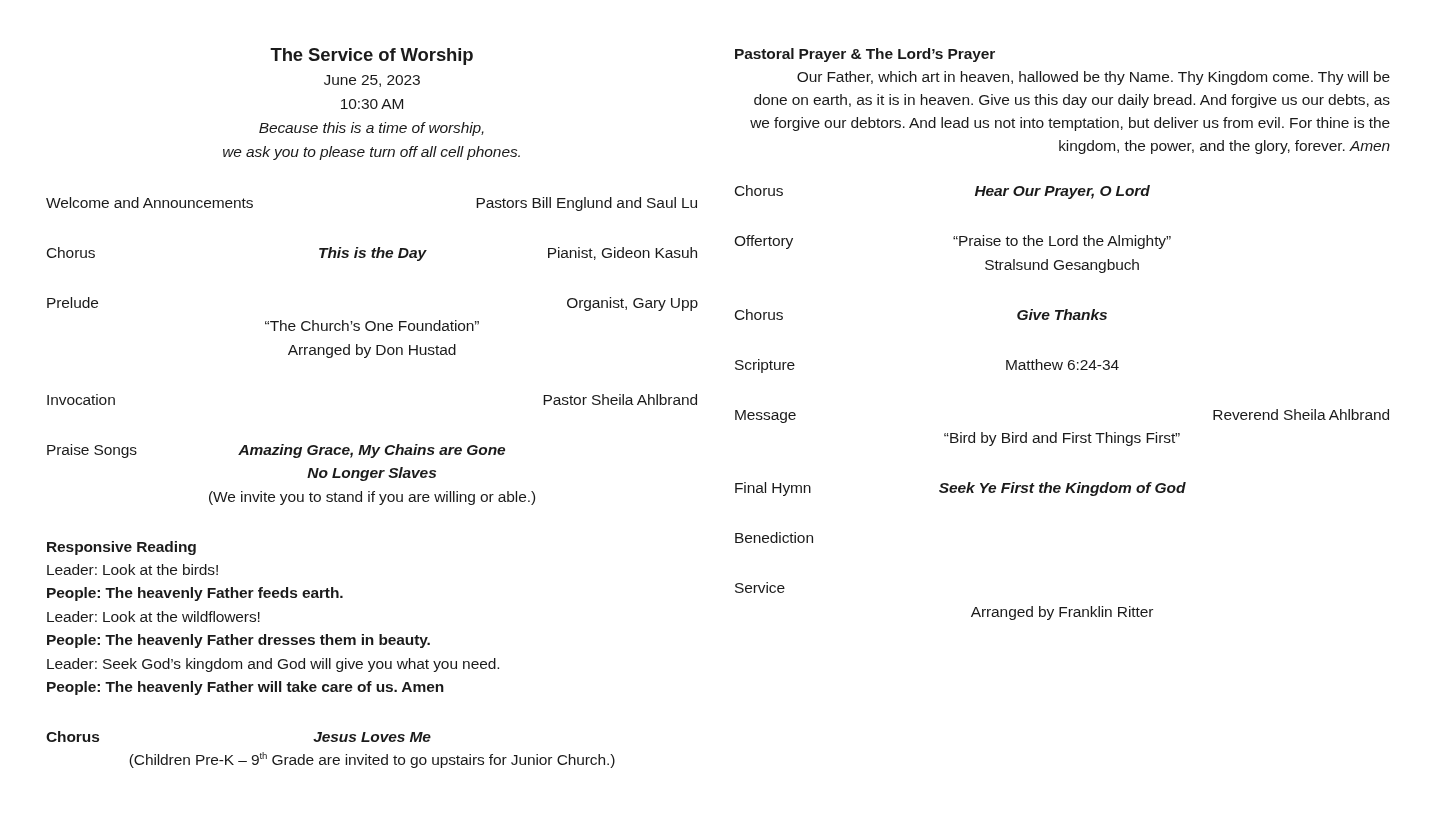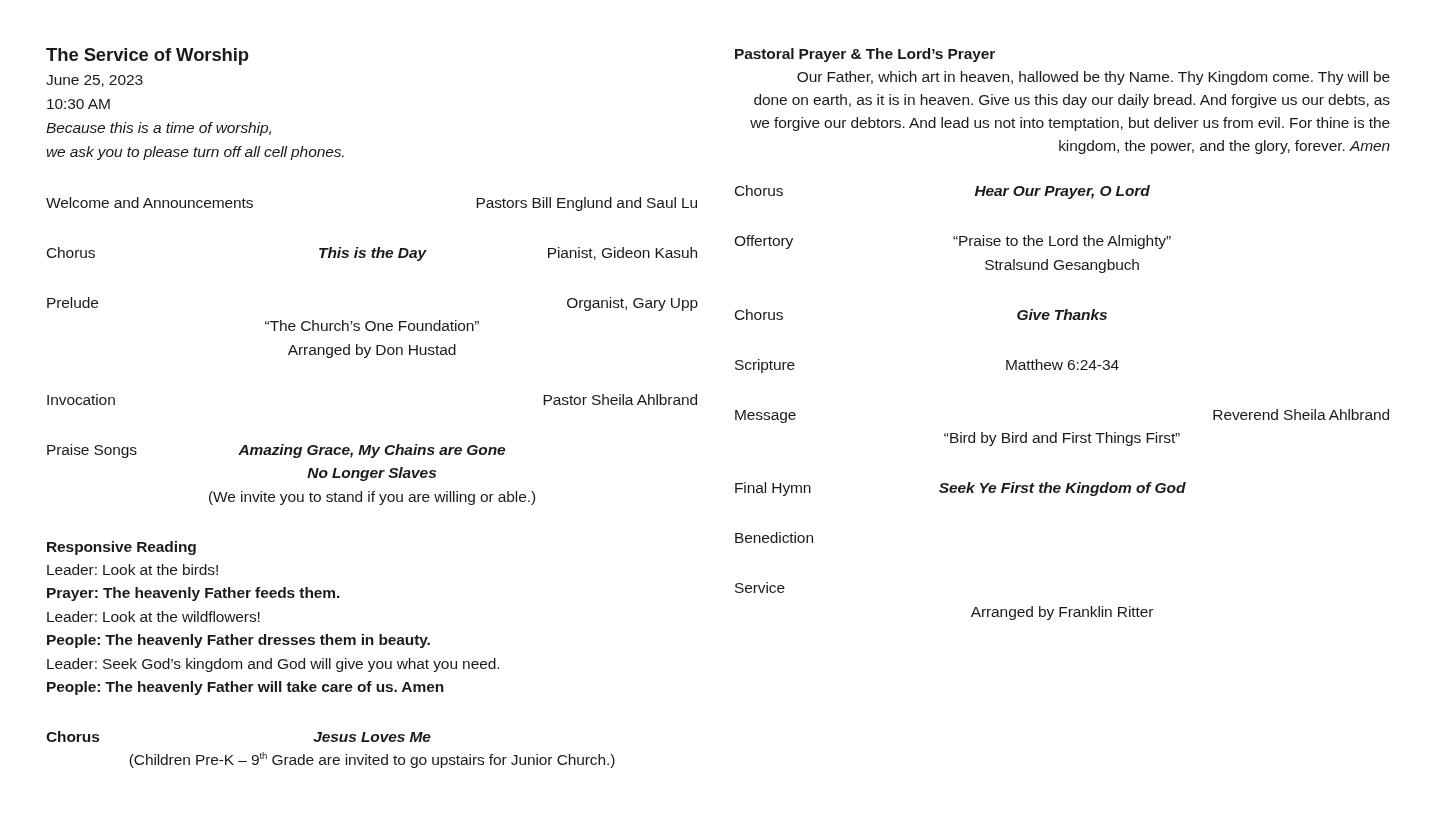--- a/index.html
+++ b/index.html
@@ -14,21 +14,21 @@
   .page { display: flex; padding: 42px 0 0 46px; }
   .col-left  { width: 652px; }
   .col-right { width: 656px; margin-left: 36px; }
 
   .b  { font-weight: bold; }
   .i  { font-style: italic; }
   .bi { font-weight: bold; font-style: italic; }
 
   .center { text-align: center; }
 
-  .header-block { line-height: 24px; }
+  .header-block { text-align: center; line-height: 24px; }
   .service-title { font-size: 18.5px; font-weight: bold; line-height: 26px; }
 
   .row { display: grid; grid-template-columns: 1fr auto 1fr; }
   .c-l { text-align: left;  white-space: nowrap; }
   .c-c { text-align: center; white-space: nowrap; }
   .c-r { text-align: right; white-space: nowrap; }
 
   .entry { margin-top: 26.5px; }
   .first-left-entry { }
   .first-right-entry { margin-top: 22px; }
@@ -93,21 +93,21 @@
         <span class="c-c bi">Amazing Grace, My Chains are Gone</span>
         <span class="c-r"></span>
       </div>
       <div class="center bi">No Longer Slaves</div>
       <div class="center">(We invite you to stand if you are willing or able.)</div>
     </div>
 
     <div class="entry rr-block">
       <div class="b">Responsive Reading</div>
       <div>Leader: Look at the birds!</div>
-      <div class="b">Prayer: The heavenly Father feeds them.</div>
+      <div class="b">People: The heavenly Father feeds earth.</div>
       <div>Leader: Look at the wildflowers!</div>
       <div class="b">People: The heavenly Father dresses them in beauty.</div>
       <div>Leader: Seek God’s kingdom and God will give you what you need.</div>
       <div class="b">People: The heavenly Father will take care of us. Amen</div>
     </div>
 
     <div class="entry">
       <div class="row">
         <span class="c-l b">Chorus</span>
         <span class="c-c bi">Jesus Loves Me</span>

